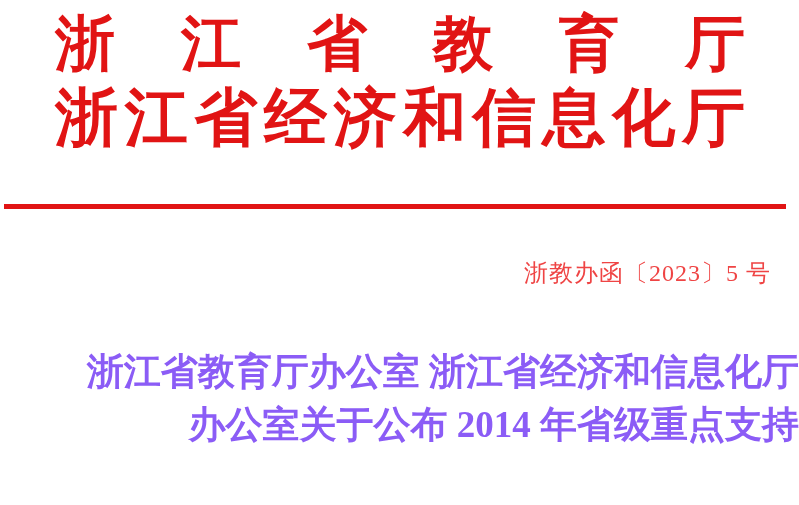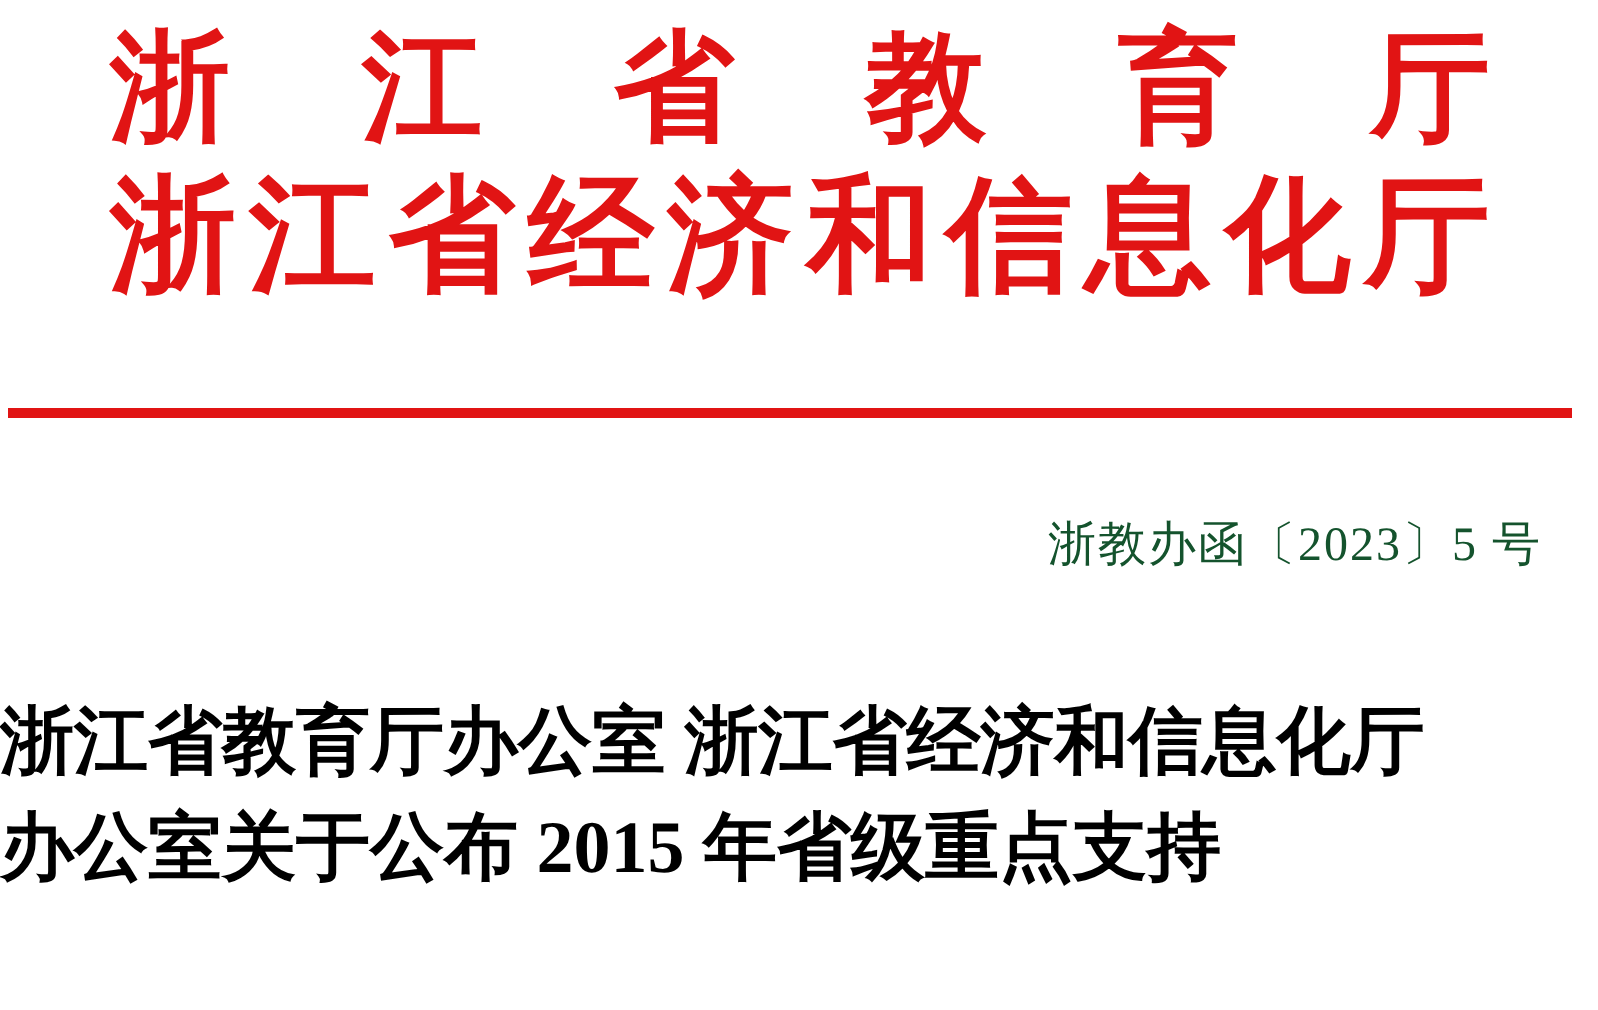--- a/index.html
+++ b/index.html
@@ -39,31 +39,31 @@
     width: 782px; height: 5px;
     background: var(--red);
   }
   
   .doc-number {
     position: absolute;
     top: 258px; right: 28px;
     font-size: 24px;
     line-height: 30px;
     letter-spacing: 1px;
-    color: #14532d;
+    color: #ef4444;
     font-weight: normal;
     white-space: nowrap;
   }
   
   .title {
     position: absolute;
     left: 0; top: 345px;
     width: 799px;
-    text-align: left;
-    color: #000000;
+    text-align: right;
+    color: #8b5cf6;
     font-weight: bold;
     font-size: 37px;
     line-height: 53px;
   }
   .t-line { display: block; white-space: nowrap; }
 </style>
 </head>
 <body>
 
 <div class="page">
@@ -90,16 +90,16 @@
         <span>厅</span>
       </div>
   </div>
 
   <div class="red-rule"></div>
 
   <div class="doc-number">浙教办函〔2023〕5 号</div>
 
   <h1 class="title">
     <span class="t-line">浙江省教育厅办公室 浙江省经济和信息化厅</span>
-    <span class="t-line">办公室关于公布 2015 年省级重点支持</span>
+    <span class="t-line">办公室关于公布 2014 年省级重点支持</span>
   </h1>
 
 </div>
 
 </body></html>

